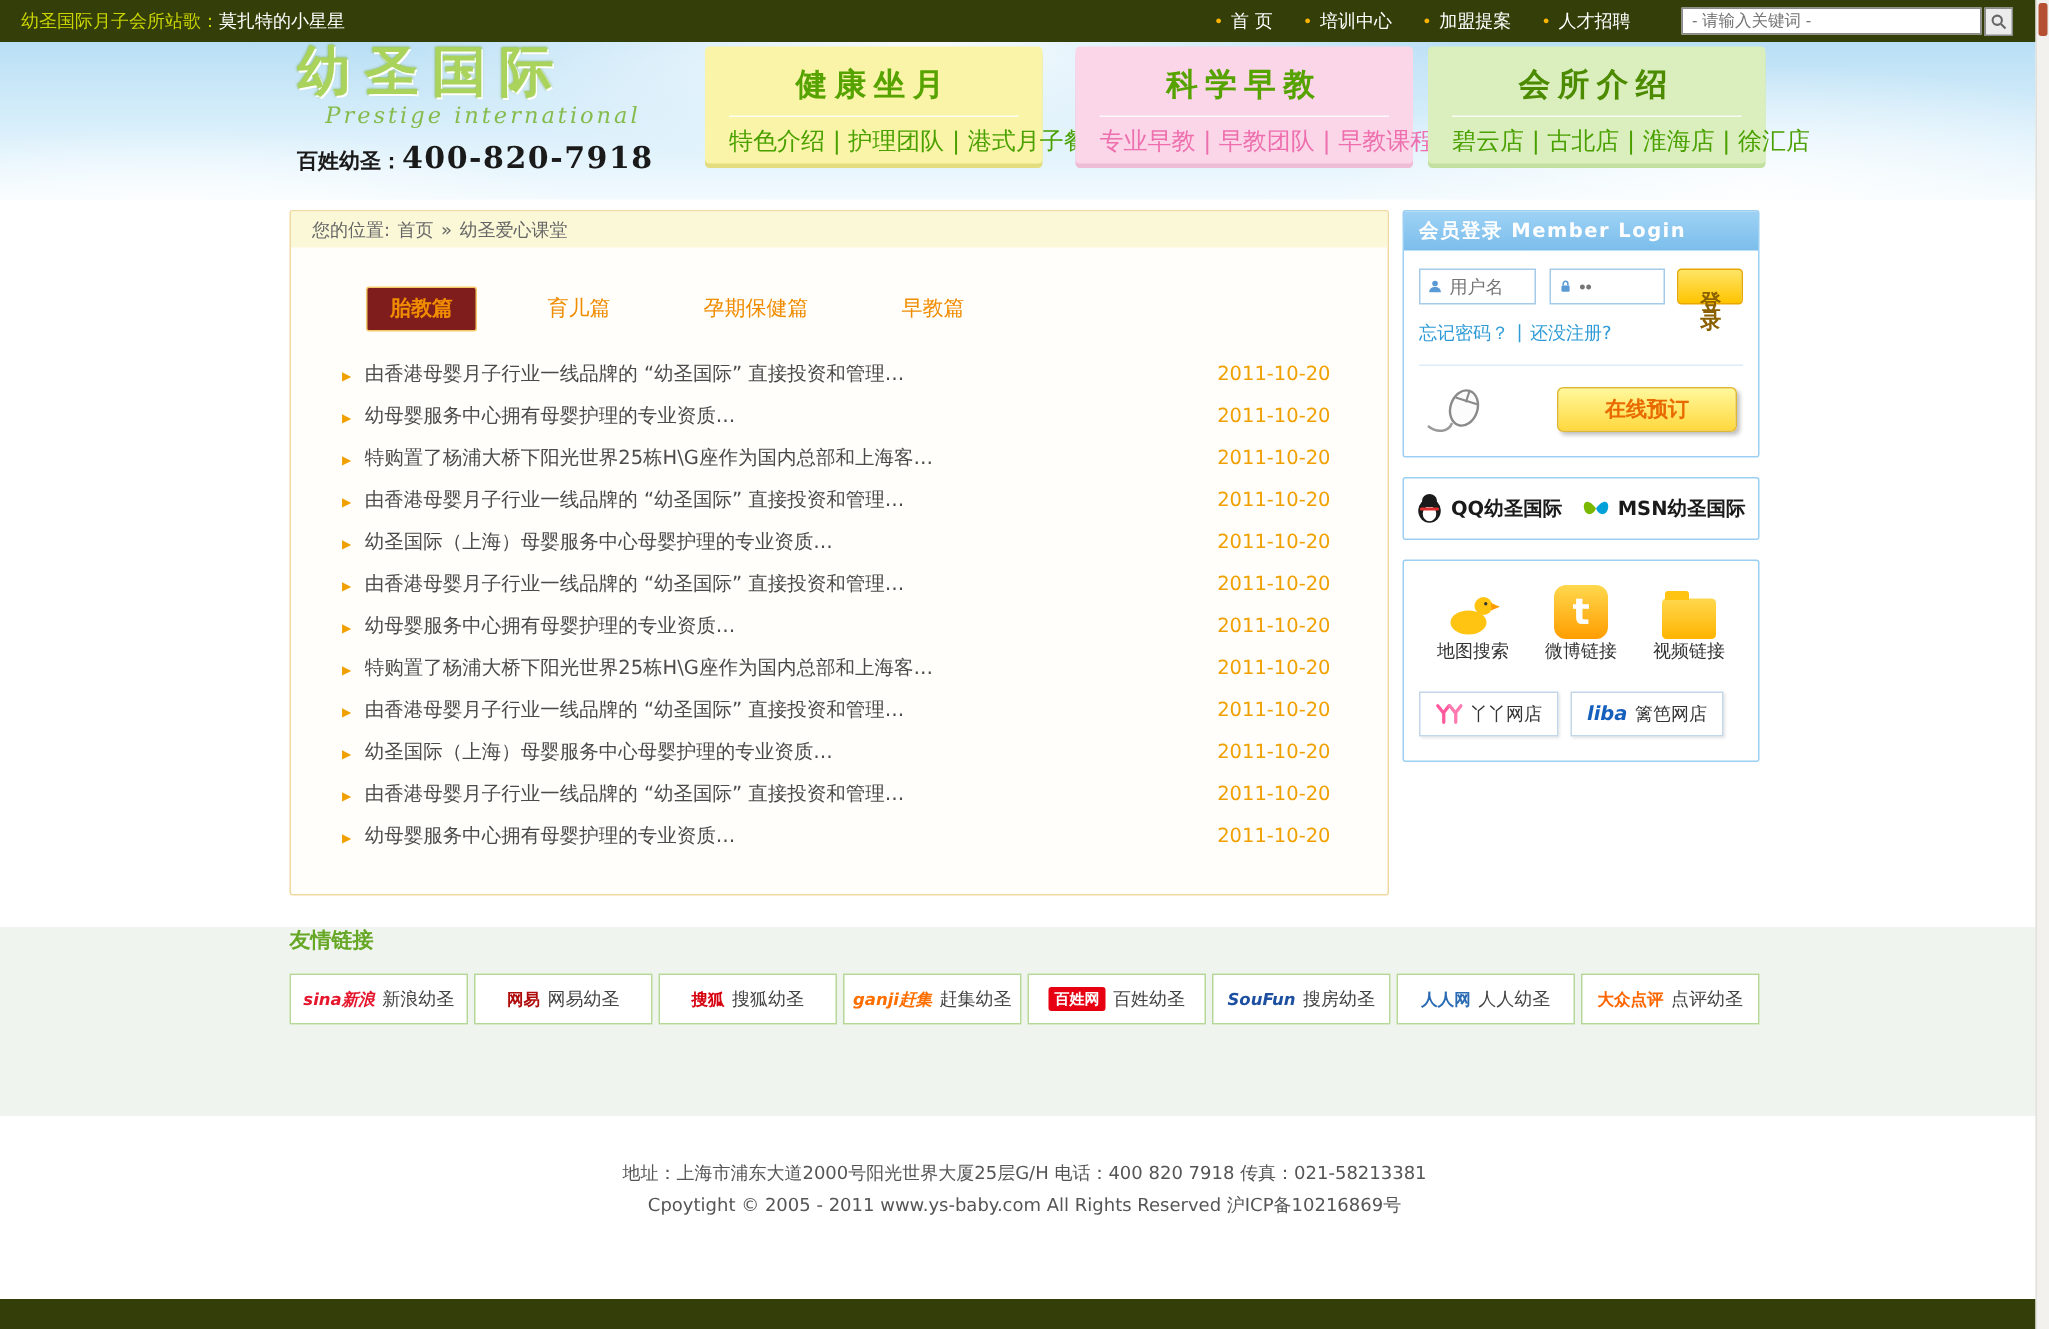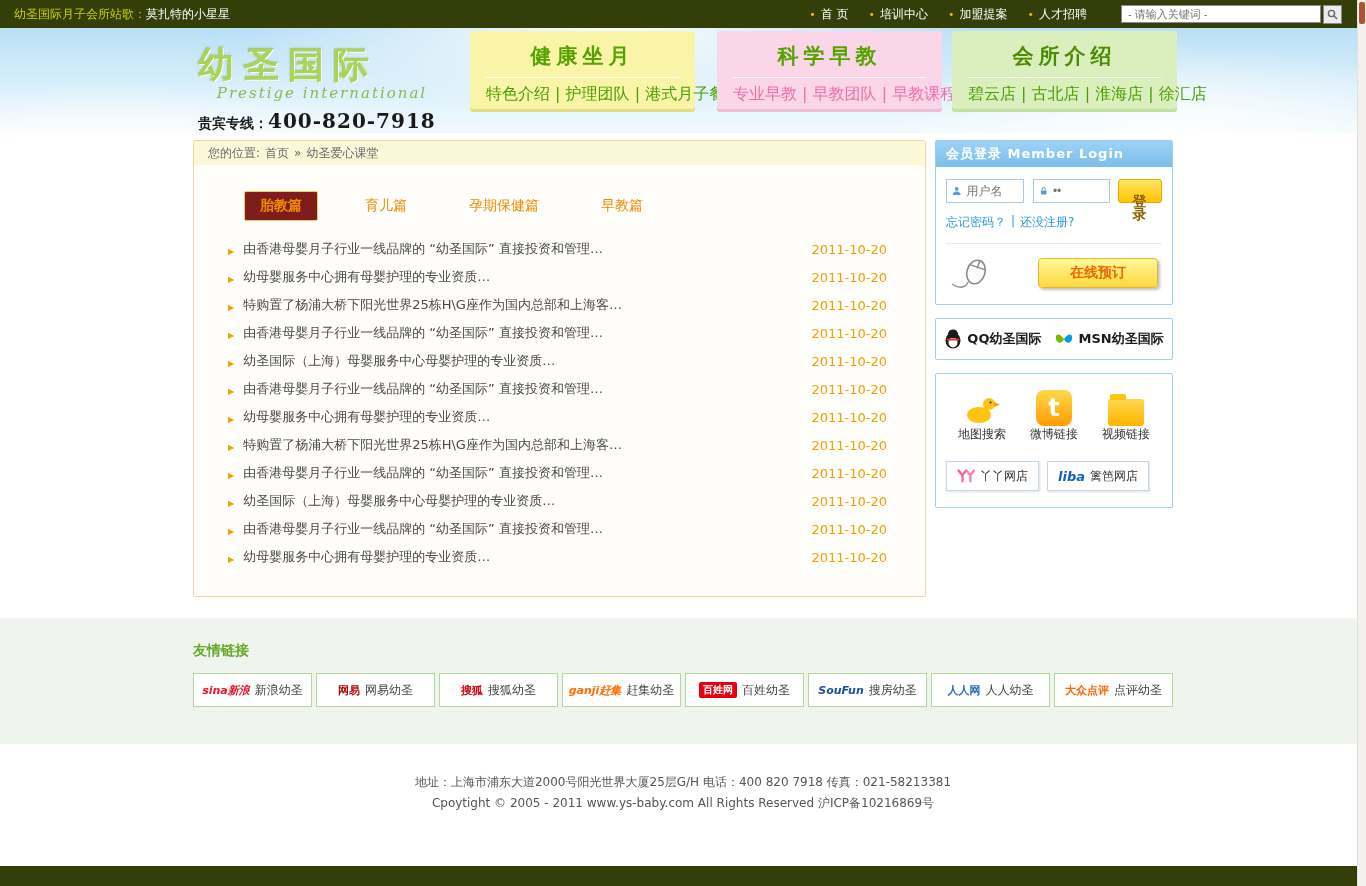--- a/index.html
+++ b/index.html
@@ -20,21 +20,21 @@
   .search-btn { width:19px; height:19px; background:#ececec; border:1px solid #8a8a8a; display:flex; align-items:center; justify-content:center; margin-left:2px; cursor:pointer; }
 
   
   .header { position:relative; height:105px;
     background:
       radial-gradient(ellipse 420px 90px at 8% 115%, rgba(255,255,255,.95), rgba(255,255,255,0) 70%),
       radial-gradient(ellipse 520px 110px at 45% 5%, rgba(255,255,255,.9), rgba(255,255,255,0) 70%),
       radial-gradient(ellipse 420px 120px at 86% 95%, rgba(255,255,255,.85), rgba(255,255,255,0) 70%),
       linear-gradient(180deg,#b9dff5 0%,#d9effb 55%,#f2fafe 100%);
   }
-  .logo-area { position:absolute; left:198px; top:16px; cursor:pointer; }
+  .logo-area { position:absolute; left:198px; top:0; cursor:pointer; }
   .logo-title { font-family:"DejaVu Serif","Liberation Serif",serif; font-size:36px; font-weight:bold;
     color:#a9d35a; letter-spacing:9px; text-shadow:1px 1px 0 #fff, 0 0 2px #77a836; line-height:40px; }
   .logo-sub { width:248px; text-align:center; font-family:"DejaVu Serif","Liberation Serif",serif;
     font-style:italic; color:#86bb4d; font-size:15px; letter-spacing:2px; }
   .hotline { margin-top:7px; font-size:14px; color:#1a1a1a; font-weight:bold; }
   .hotline-number { font-family:"DejaVu Serif","Liberation Serif",serif; font-size:20px; letter-spacing:1px; }
   .cards { position:absolute; left:470px; top:3px; display:flex; gap:10px; }
   .card { width:225px; height:78px; border-radius:3px; text-align:center; padding-top:11px; cursor:pointer; }
   .card-yellow { background:#f9f4a7; box-shadow:0 3px 0 #e4dd80; }
   .card-pink   { background:#fbd6e8; box-shadow:0 3px 0 #efbcd6;margin-left:12px; }
@@ -92,21 +92,21 @@
     color:#fff; font-weight:bold; font-size:24px; display:flex; align-items:center; justify-content:center; }
   .qicon-weibo::before { content:"t"; }
   .qicon-video { position:relative; width:36px; height:27px; background:linear-gradient(#ffd84d,#ffb400); border-radius:3px; }
   .qicon-video::before { content:""; position:absolute; top:-5px; left:2px; width:16px; height:6px; background:#ffc411; border-radius:2px 2px 0 0; }
   .shop-row { display:flex; gap:8px; margin-top:18px; justify-content:flex-start; }
   .shop-btn { display:flex; align-items:center; gap:5px; border:1px solid #c3d7e8; background:#fff; height:30px;
     padding:0 10px; font-size:12px; color:#333; box-shadow:1px 1px 2px rgba(0,0,0,.12); cursor:pointer; white-space:nowrap; }
   .liba-logo { color:#1560bd; font-weight:bold; font-style:italic; font-size:13px; }
 
   
-  .friends { height:126px; background:#f0f4ee; padding-top:24px; }
+  .friends { height:126px; background:#f0f4ee; }
   .container-f { width:980px; margin:0 auto; }
   .friends-heading { font-size:14px; font-weight:bold; color:#66a826; margin-bottom:13px; }
   .friends-row { display:flex; gap:4px; }
   .fl-item { flex:1; height:34px; background:#fff; border:1px solid #b5d898; display:flex; align-items:center;
     justify-content:center; gap:5px; font-size:12px; color:#444; overflow:hidden; white-space:nowrap; cursor:pointer; }
   .fl-logo { font-weight:bold; font-size:11px; }
   .fl-sina .fl-logo { color:#e6162d; font-style:italic; }
   .fl-netease .fl-logo { color:#b00c0c; }
   .fl-sohu .fl-logo { color:#d6000f; }
   .fl-ganji .fl-logo { color:#ff6f00; font-style:italic; }
@@ -156,21 +156,21 @@
       </button>
     </span>
   </div>
 </div>
 
 <div class="header">
   <div class="logo-area">
     <div class="logo-title">幼圣国际</div>
     <div class="logo-sub">Prestige international</div>
     <div class="hotline">
-      <span class="hotline-label">贵宾专线：</span><span class="hotline-number">400-820-7918</span>
+      <span class="hotline-label">百姓幼圣：</span><span class="hotline-number">400-820-7918</span>
     </div>
   </div>
   <div class="cards">
     <div class="card card-yellow">
       <div class="card-title">健康坐月</div>
       <div class="card-links">特色介绍 | 护理团队 | 港式月子餐</div>
     </div>
     <div class="card card-pink">
       <div class="card-title">科学早教</div>
       <div class="card-links">专业早教 | 早教团队 | 早教课程</div>

